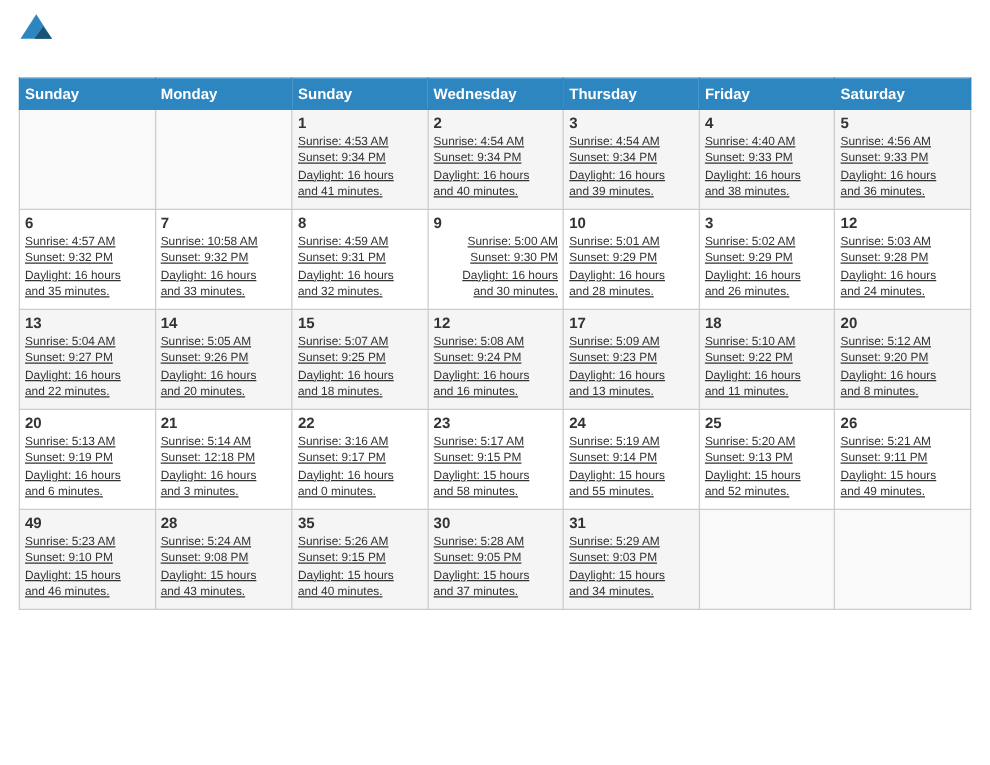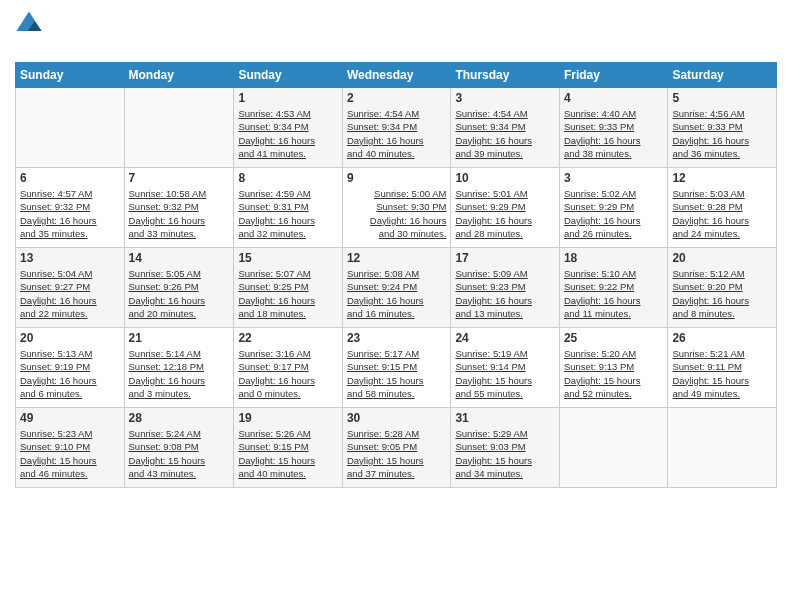--- a/index.html
+++ b/index.html
@@ -322,21 +322,21 @@
 and 46 minutes.</div>
           </td>
           <td>
             <span class="day-number">28</span>
             <div class="day-info" style="white-space: pre-line;">Sunrise: 5:24 AM
 Sunset: 9:08 PM
 Daylight: 15 hours
 and 43 minutes.</div>
           </td>
           <td>
-            <span class="day-number">19</span>
+            <span class="day-number">35</span>
             <div class="day-info" style="white-space: pre-line;">Sunrise: 5:26 AM
 Sunset: 9:15 PM
 Daylight: 15 hours
 and 40 minutes.</div>
           </td>
           <td>
             <span class="day-number">30</span>
             <div class="day-info" style="white-space: pre-line;">Sunrise: 5:28 AM
 Sunset: 9:05 PM
 Daylight: 15 hours

